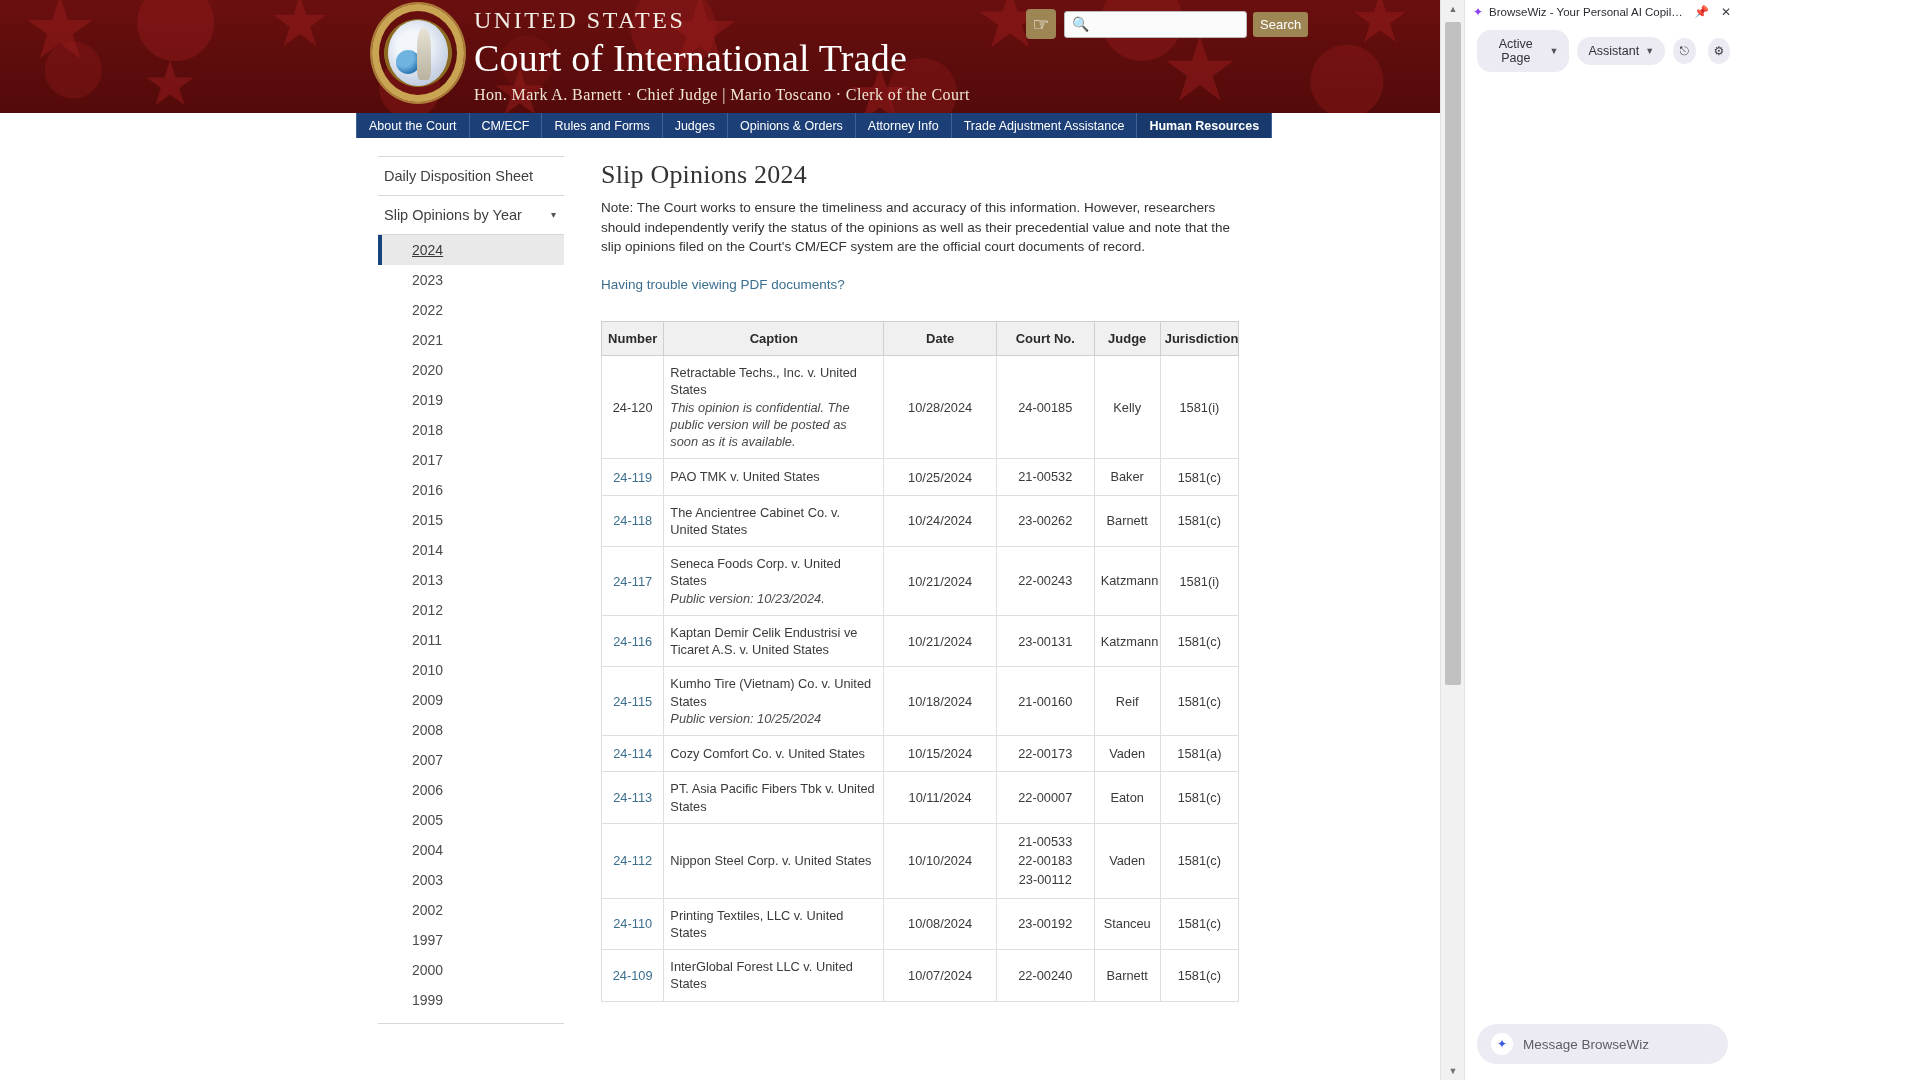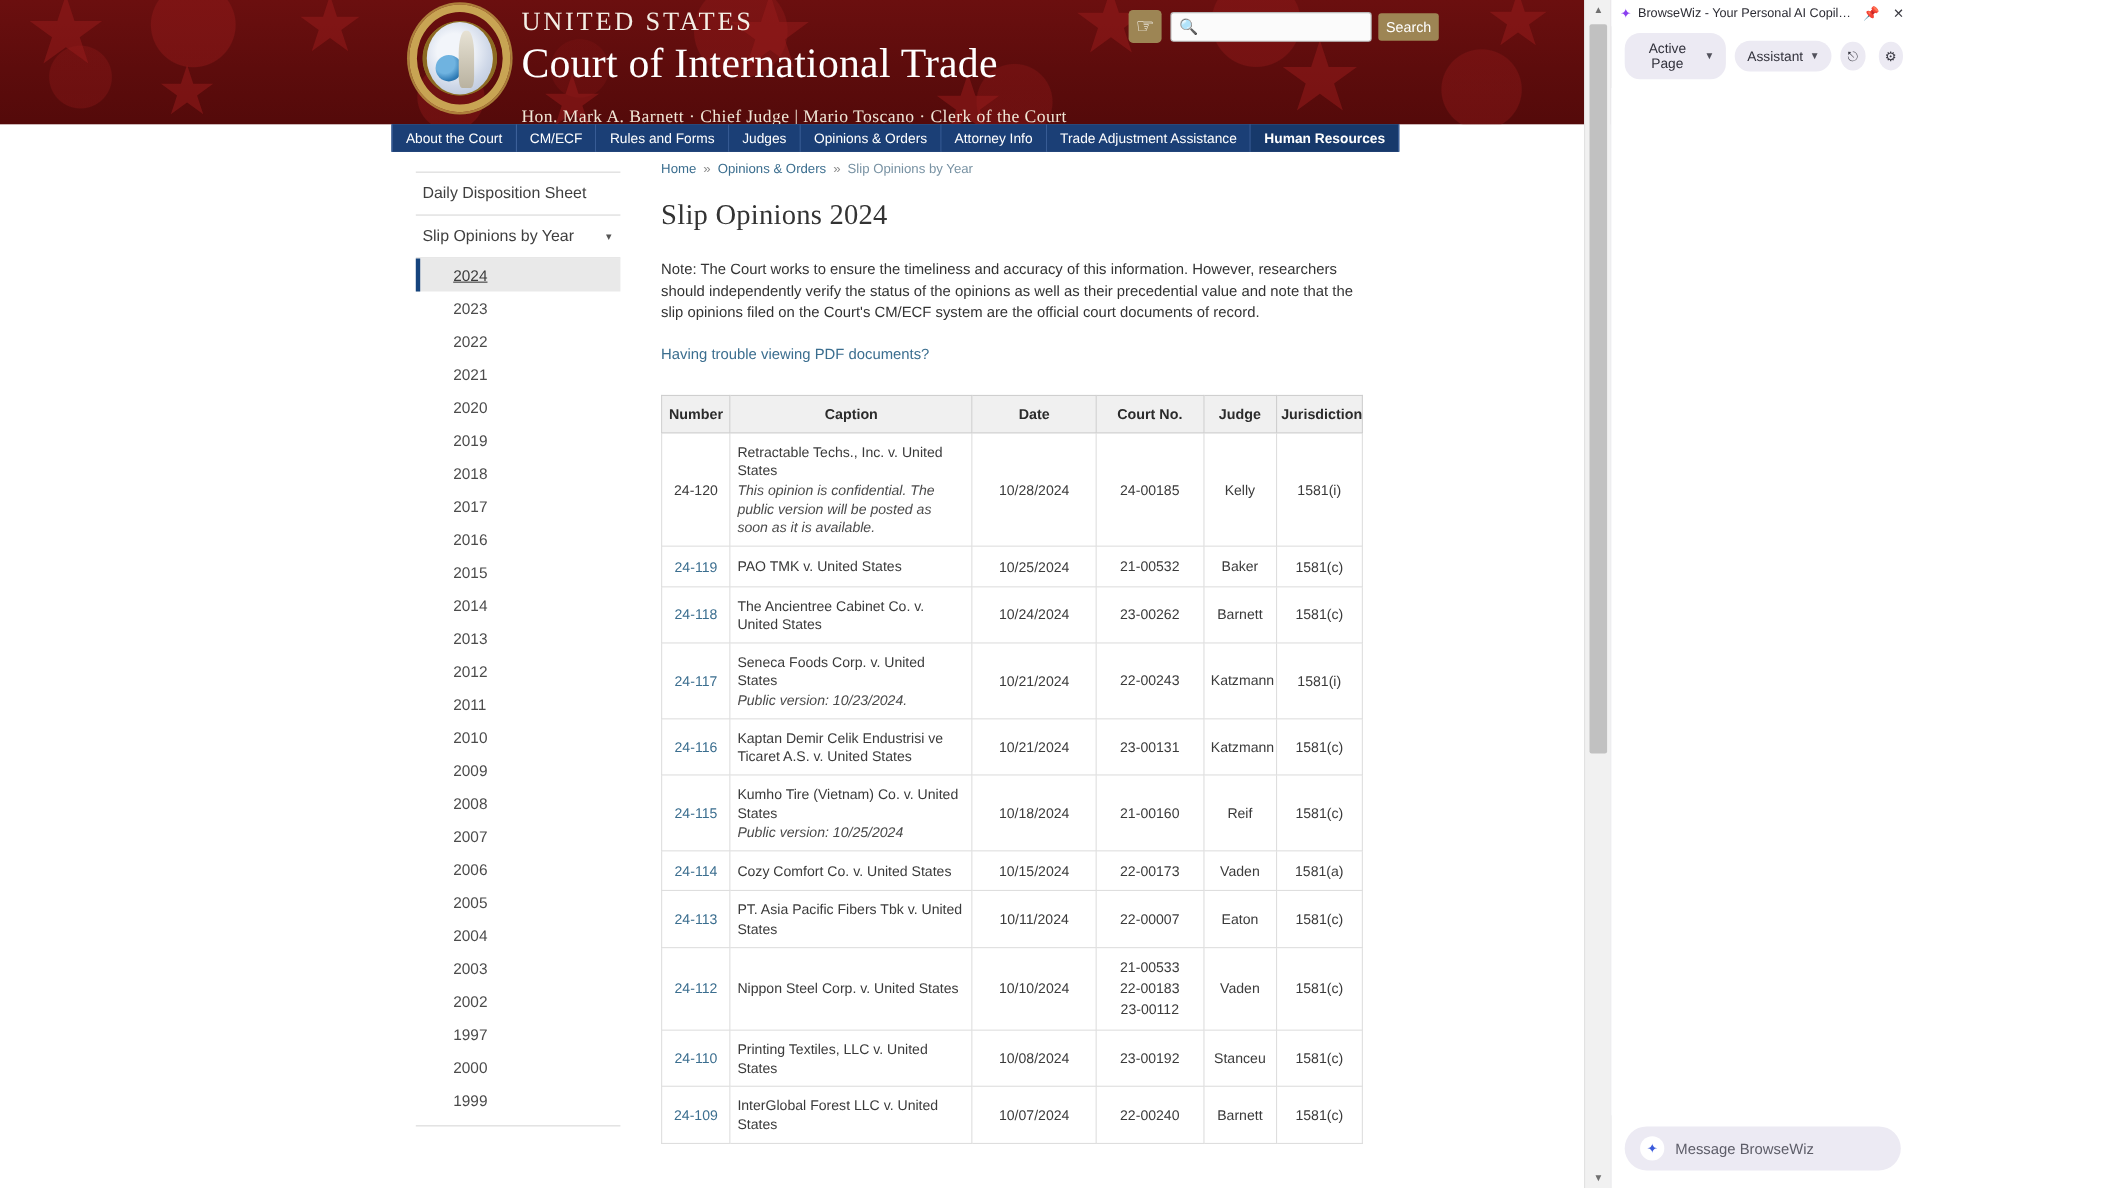--- a/index.html
+++ b/index.html
@@ -87,21 +87,21 @@
     font-size: 24px; letter-spacing: 2.5px;
     color: #f4efe6; font-weight: 400;
   }
   #court-line {
     font-family: "Liberation Serif", serif;
     font-size: 38px; color: #ffffff; font-weight: 400;
     margin-top: 2px; letter-spacing: .2px;
   }
   #judge-line {
     font-family: "Liberation Serif", serif;
-    font-size: 16px; color: #f0e6d6; margin-top: 18px; letter-spacing: .4px;
+    font-size: 16px; color: #f0e6d6; margin-top: 6px; letter-spacing: .4px;
   }
 
   #ada-btn {
     position: absolute; left: 1026px; top: 9px;
     width: 30px; height: 30px; border-radius: 4px;
     background: #9d8554; border: none; cursor: pointer;
     display: flex; align-items: center; justify-content: center;
     color: #fff; font-size: 19px; line-height: 1;
   }
   #search-wrap { position: absolute; left: 1064px; top: 11px; display: flex; align-items: center; gap: 0; }
@@ -174,21 +174,21 @@
   #breadcrumb a { color: #3b6e8f; text-decoration: none; cursor: pointer; }
   #breadcrumb .sep { color: #8a8a8a; margin: 0 3px; }
   #breadcrumb .current { color: #7892a3; }
 
   #page-title {
     font-family: "Liberation Serif", serif;
     font-size: 26px; color: #333333; font-weight: normal;
     margin-top: 21px; letter-spacing: .2px;
   }
   #note-text {
-    margin-top: 24px; font-size: 13.5px; color: #333; line-height: 1.46;
+    margin-top: 8px; font-size: 13.5px; color: #333; line-height: 1.46;
     width: 636px;
   }
   #pdf-link {
     display: inline-block; margin-top: 20px;
     font-size: 13.5px; color: #3b6e8f; text-decoration: none; cursor: pointer;
   }
 
   
   #opinions-table {
     margin-top: 28px; width: 638px;
@@ -385,27 +385,20 @@
             <div class="year-item"><span>2003</span></div>
             <div class="year-item"><span>2002</span></div>
             <div class="year-item"><span>1997</span></div>
             <div class="year-item"><span>2000</span></div>
             <div class="year-item"><span>1999</span></div>
           </div>
         <div id="year-list-end"></div>
       </div>
 
       <div id="main-col">
-        <div id="breadcrumb">
-          <a>Home</a>
-          <span class="sep">»</span>
-          <a>Opinions &amp; Orders</a>
-          <span class="sep">»</span>
-          <span class="current">Slip Opinions by Year</span>
-        </div>
 
         <h1 id="page-title">Slip Opinions 2024</h1>
         <p id="note-text">Note: The Court works to ensure the timeliness and accuracy of this information. However, researchers should independently verify the status of the opinions as well as their precedential value and note that the slip opinions filed on the Court's CM/ECF system are the official court documents of record.</p>
         <a id="pdf-link">Having trouble viewing PDF documents?</a>
 
         <table id="opinions-table">
           <colgroup>
             <col class="col-number">
               <col class="col-caption">
               <col class="col-date">

